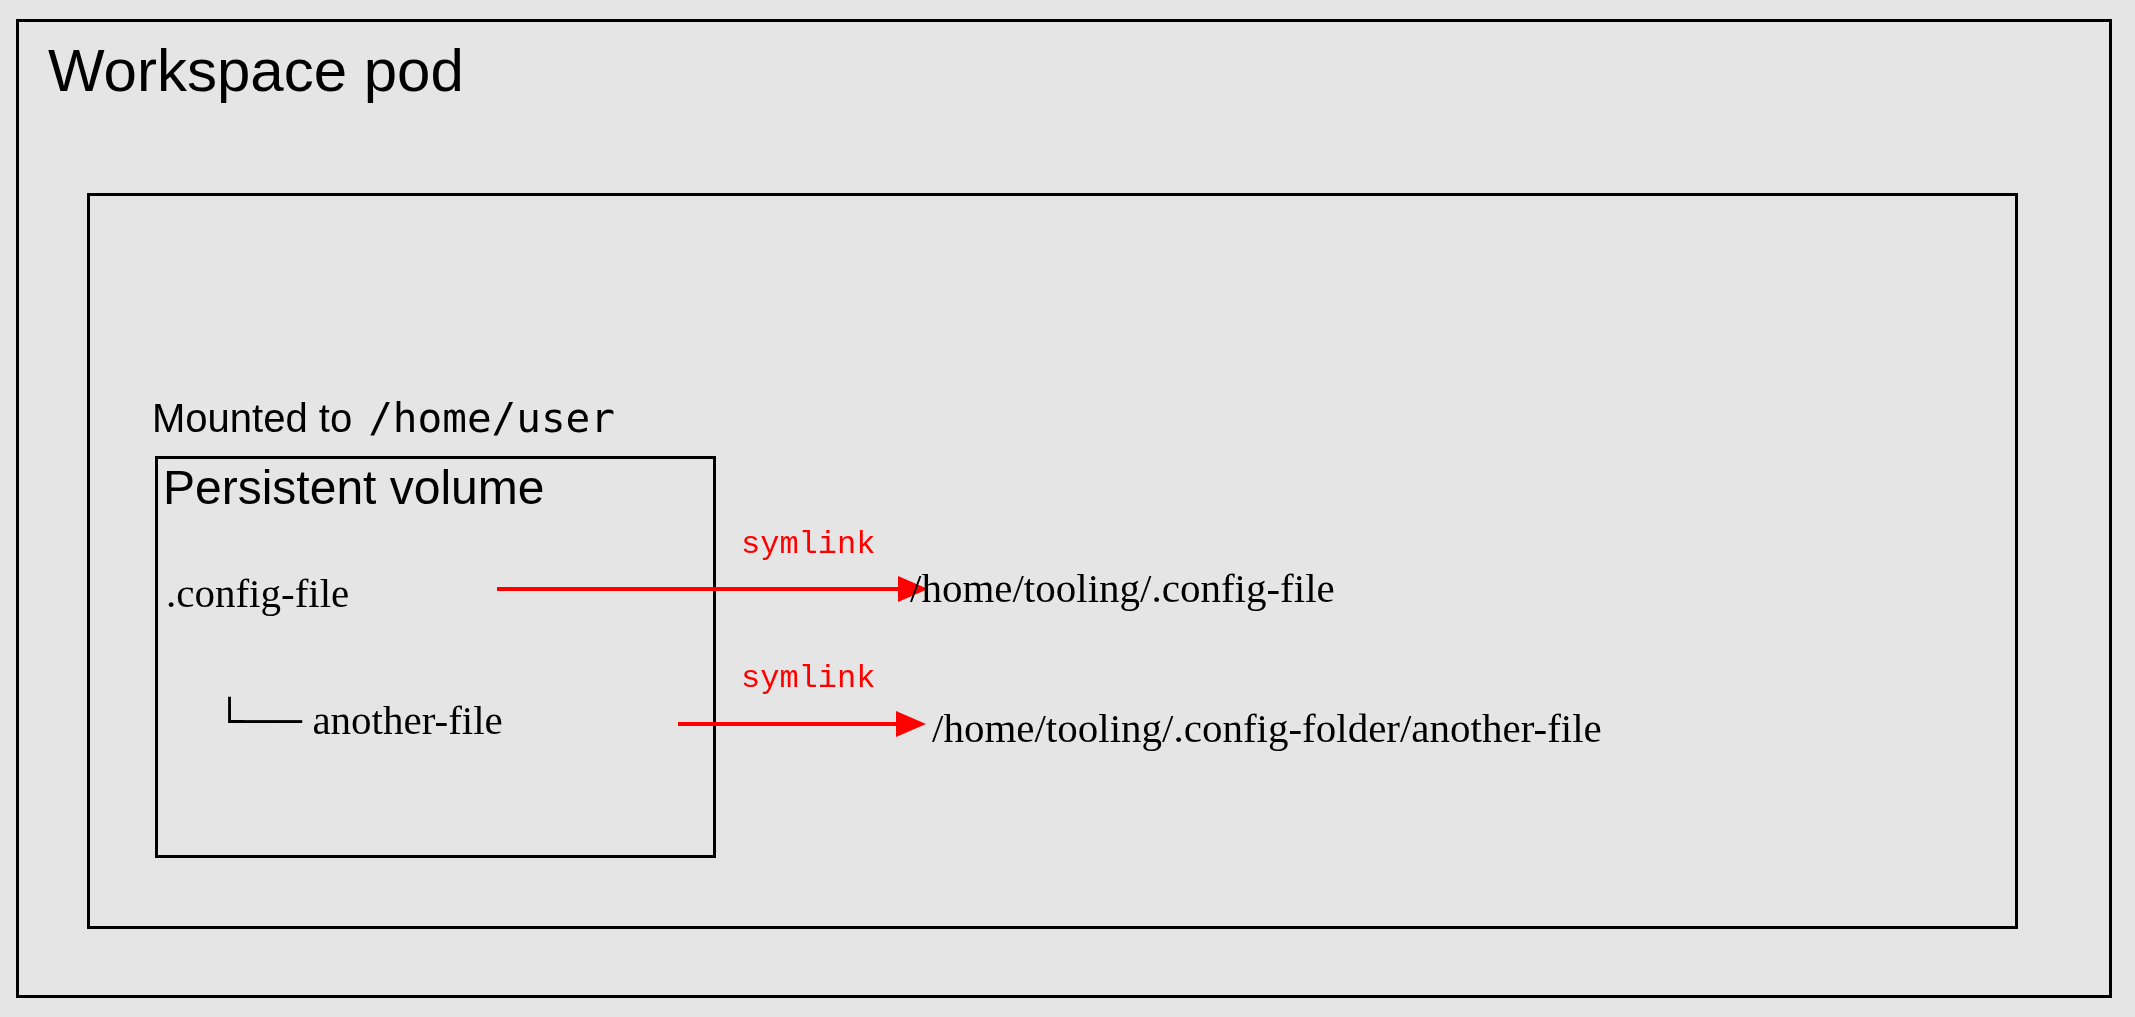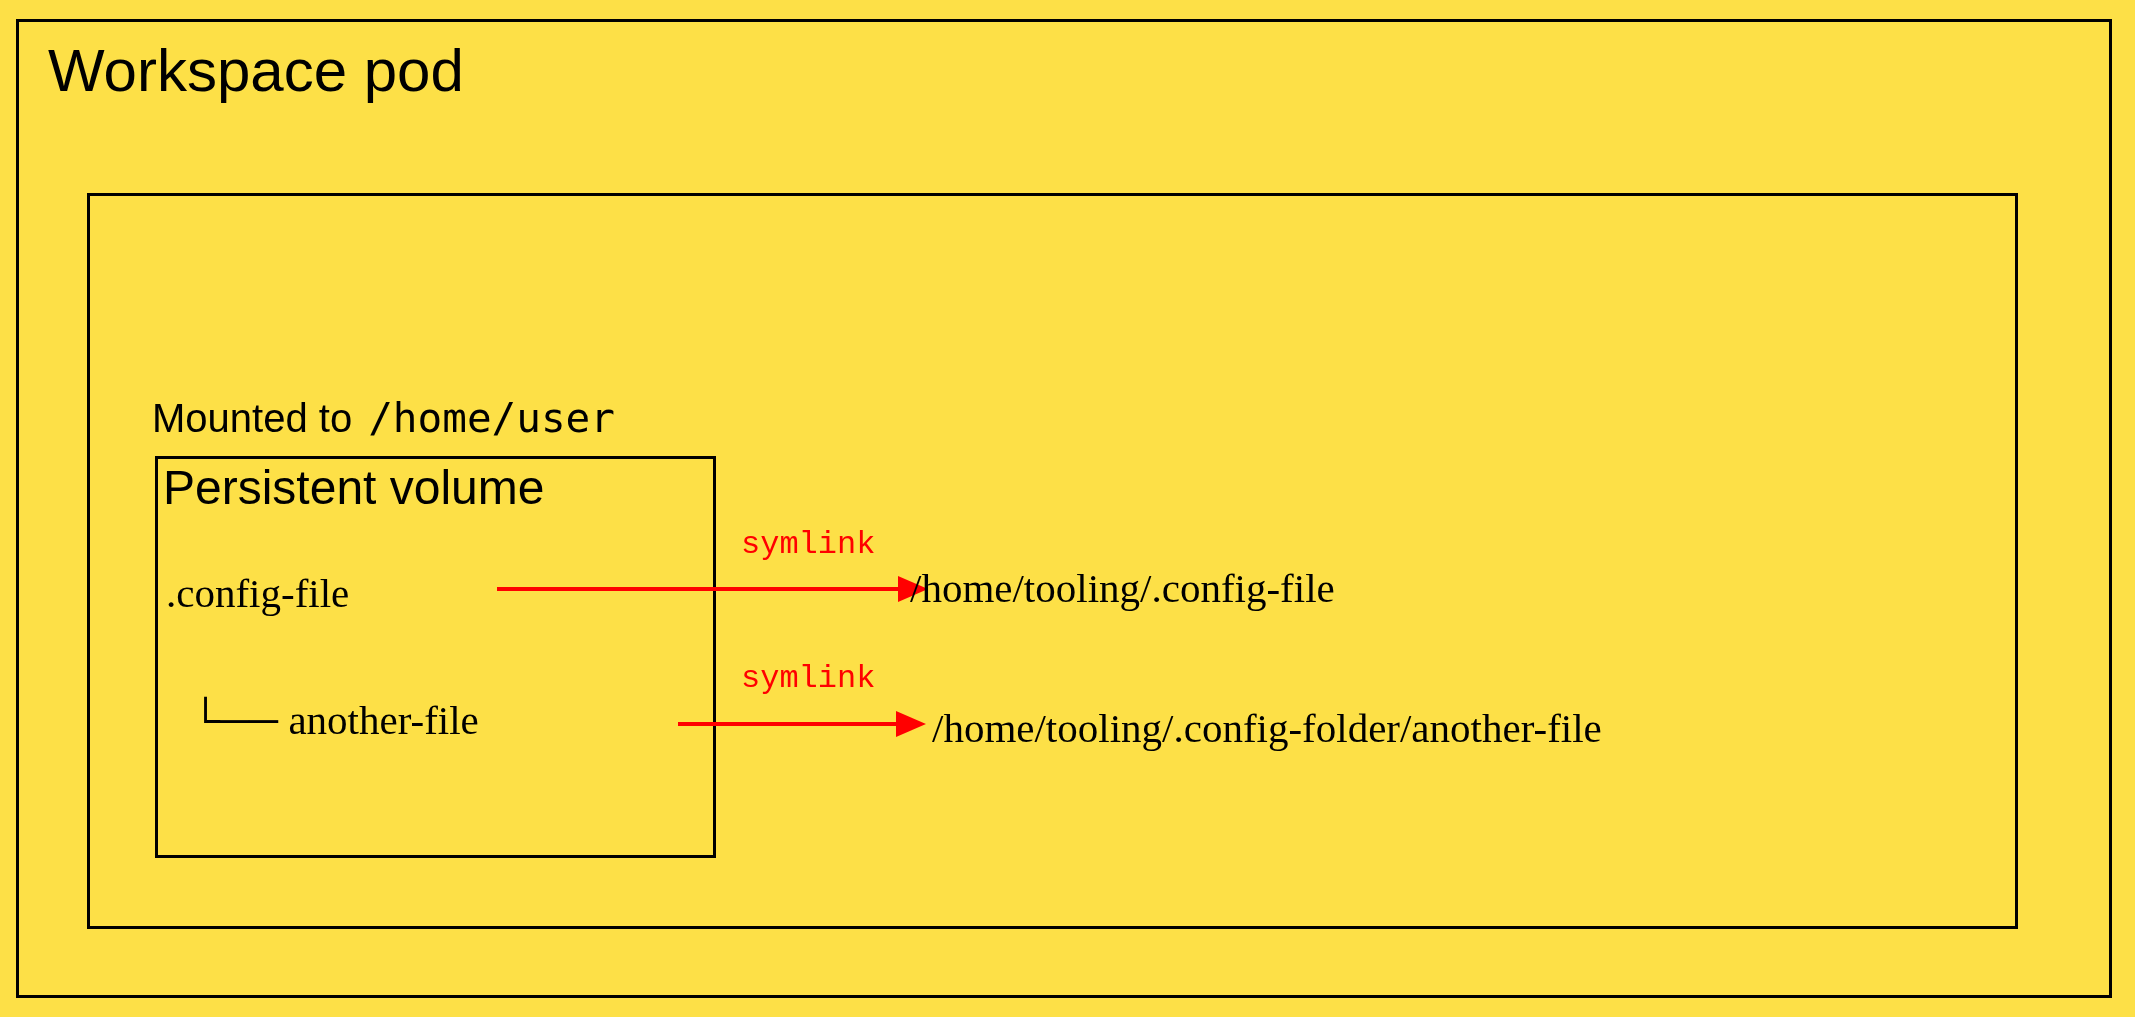--- a/index.html
+++ b/index.html
@@ -1,20 +1,20 @@
 <!DOCTYPE html>
 <html><head>
 <meta charset="utf-8">
 <style>
   html, body { margin: 0; padding: 0; background: #ffffff; }
   #canvas {
     position: relative;
     width: 2135px;
     height: 1017px;
-    background: #fde047;
+    background: #e5e5e5;
     font-family: "Liberation Sans", sans-serif;
     color: #000000;
     overflow: hidden;
   }
   .box {
     position: absolute;
     border: 3px solid #000000;
     background: transparent;
     box-sizing: border-box;
   }
@@ -81,21 +81,21 @@
   <div class="box" style="left:87px; top:193px; width:1931px; height:736px;"></div>
 
   <div class="mount-line" style="left:152px; top:396px;">
     <span>Mounted to</span><span class="mono mount-path-gap">/home/user</span>
   </div>
 
   <div class="box" style="left:155px; top:456px; width:561px; height:402px;"></div>
   <div class="label-md" style="left:163px; top:462px;">Persistent volume</div>
 
   <div class="mono-text" style="left:166px; top:569px;">.config-file</div>
-  <div class="mono-text" style="left:150px; top:696px;">    └── another-file</div>
+  <div class="mono-text" style="left:174px; top:696px;">    └── another-file</div>
 
   <div class="arrow-line" style="left:497px; top:587px; width:403px;"></div>
   <div class="arrow-head" style="left:898px; top:576px;"></div>
   <div class="symlink-label" style="left:741px; top:527px;">symlink</div>
   <div class="mono-text" style="left:910px; top:564px;">/home/tooling/.config-file</div>
 
   <div class="arrow-line" style="left:678px; top:722px; width:222px;"></div>
   <div class="arrow-head" style="left:896px; top:711px;"></div>
   <div class="symlink-label" style="left:741px; top:661px;">symlink</div>
   <div class="mono-text" style="left:932px; top:704px;text-align:center;">/home/tooling/.config-folder/another-file</div>

